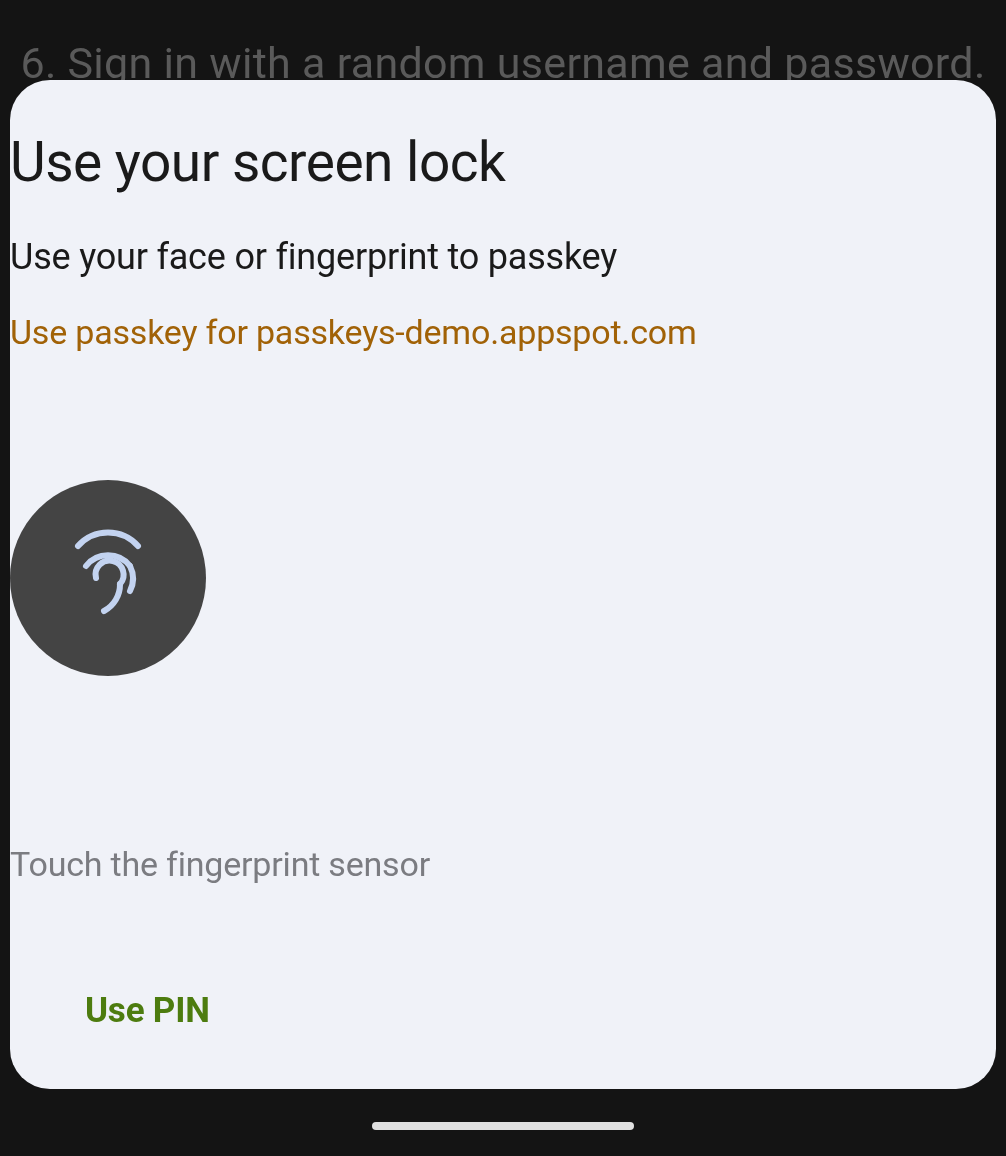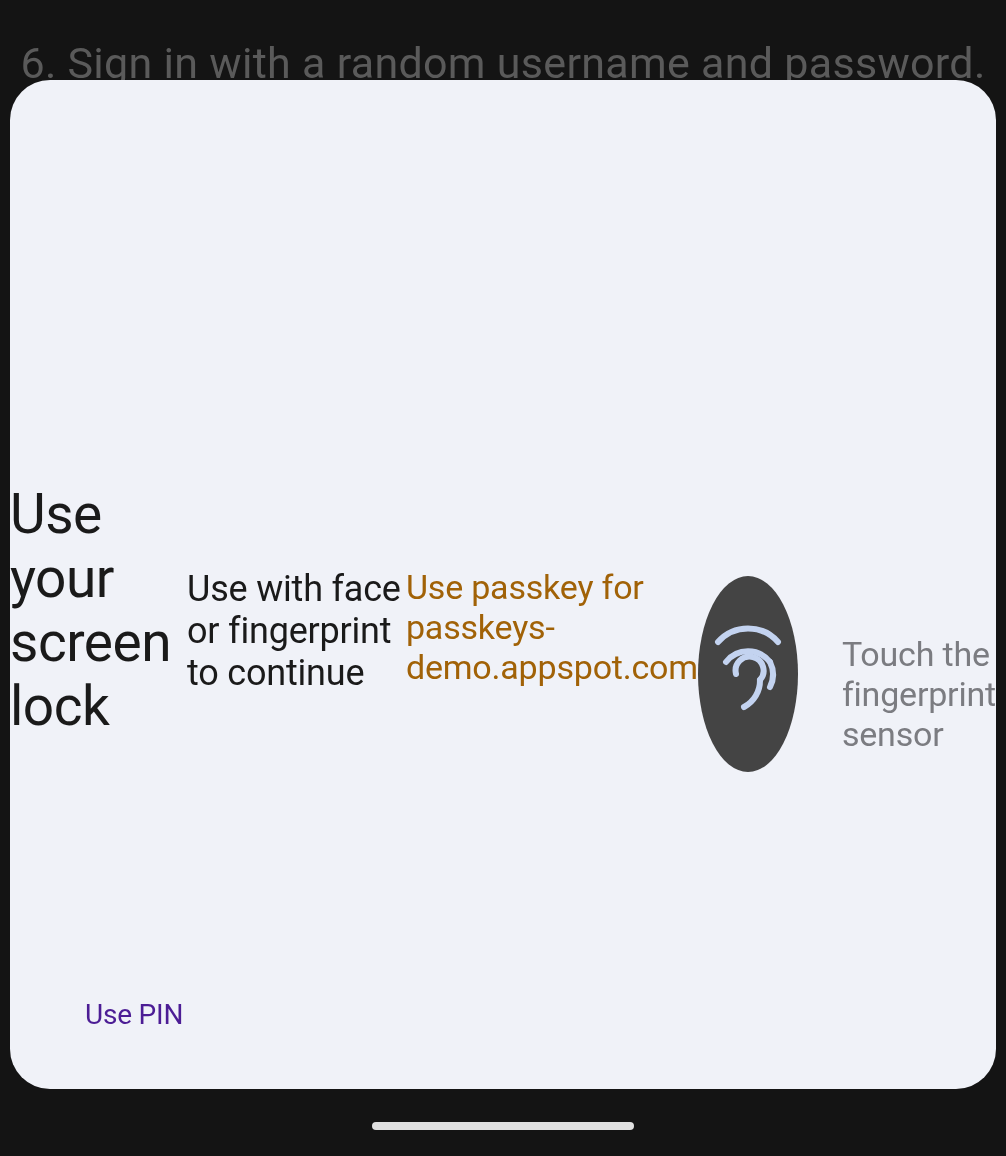--- a/index.html
+++ b/index.html
@@ -27,21 +27,22 @@
     }
     .dialog {
       position: absolute;
       left: 10px;
       right: 10px;
       top: 80px;
       bottom: 67px;
       background: #f0f2f8;
       border-radius: 40px;
       display: flex;
-      align-items: center;
+      flex-direction: column;
+      align-items: flex-start;
       padding-top: 50px;
     }
     .title {
       font-size: 55px;
       font-weight: 400;
       color: #1a1a1a;
       letter-spacing: -0.5px;
     }
     .subtitle {
       font-size: 36px;
@@ -70,29 +71,28 @@
     .fingerprint-svg {
       width: 100px;
       height: 120px;
     }
     .instruction {
       font-size: 34px;
       font-weight: 400;
       color: #7b7c81;
       margin-top: 168px;
       letter-spacing: -0.2px;
-      margin-left: 44px;
     }
     .use-pin {
       position: absolute;
       left: 75px;
       bottom: 58px;
-      font-size: 28px;
-      font-weight: 400;
-      color: #4c1d95;
+      font-size: 35px;
+      font-weight: 700;
+      color: #4d7c0f;
       cursor: pointer;
       letter-spacing: -0.2px;
     }
     .nav-bar {
       position: absolute;
       bottom: 26px;
       left: 50%;
       transform: translateX(-50%);
       width: 262px;
       height: 8px;
@@ -100,21 +100,21 @@
       border-radius: 4px;
     }
   </style>
 </head>
 <body>
 
 <div class="background-text">6. Sign in with a random username and password.</div>
 
 <div class="dialog">
   <div class="title">Use your screen lock</div>
-  <div class="subtitle">Use with face or fingerprint to continue</div>
+  <div class="subtitle">Use your face or fingerprint to passkey</div>
   <div class="passkey-text">Use passkey for passkeys-demo.appspot.com</div>
 
   <div class="fingerprint-circle">
     <span>
       <svg class="fingerprint-svg" viewBox="0 0 100 120" fill="none" stroke="#c3d3f0" stroke-width="6" stroke-linecap="round">
         <path d="M 20 30 A 40 40 0 0 1 80 30"></path>
         <path d="M 28 50 A 28 28 0 0 1 72 50"></path>
         <path d="M 72 50 A 28 28 0 0 1 72 75"></path>
         <path d="M 38 62 A 14 14 0 1 1 62 68"></path>
         <path d="M 62 68 A 30 30 0 0 1 46 95"></path>

